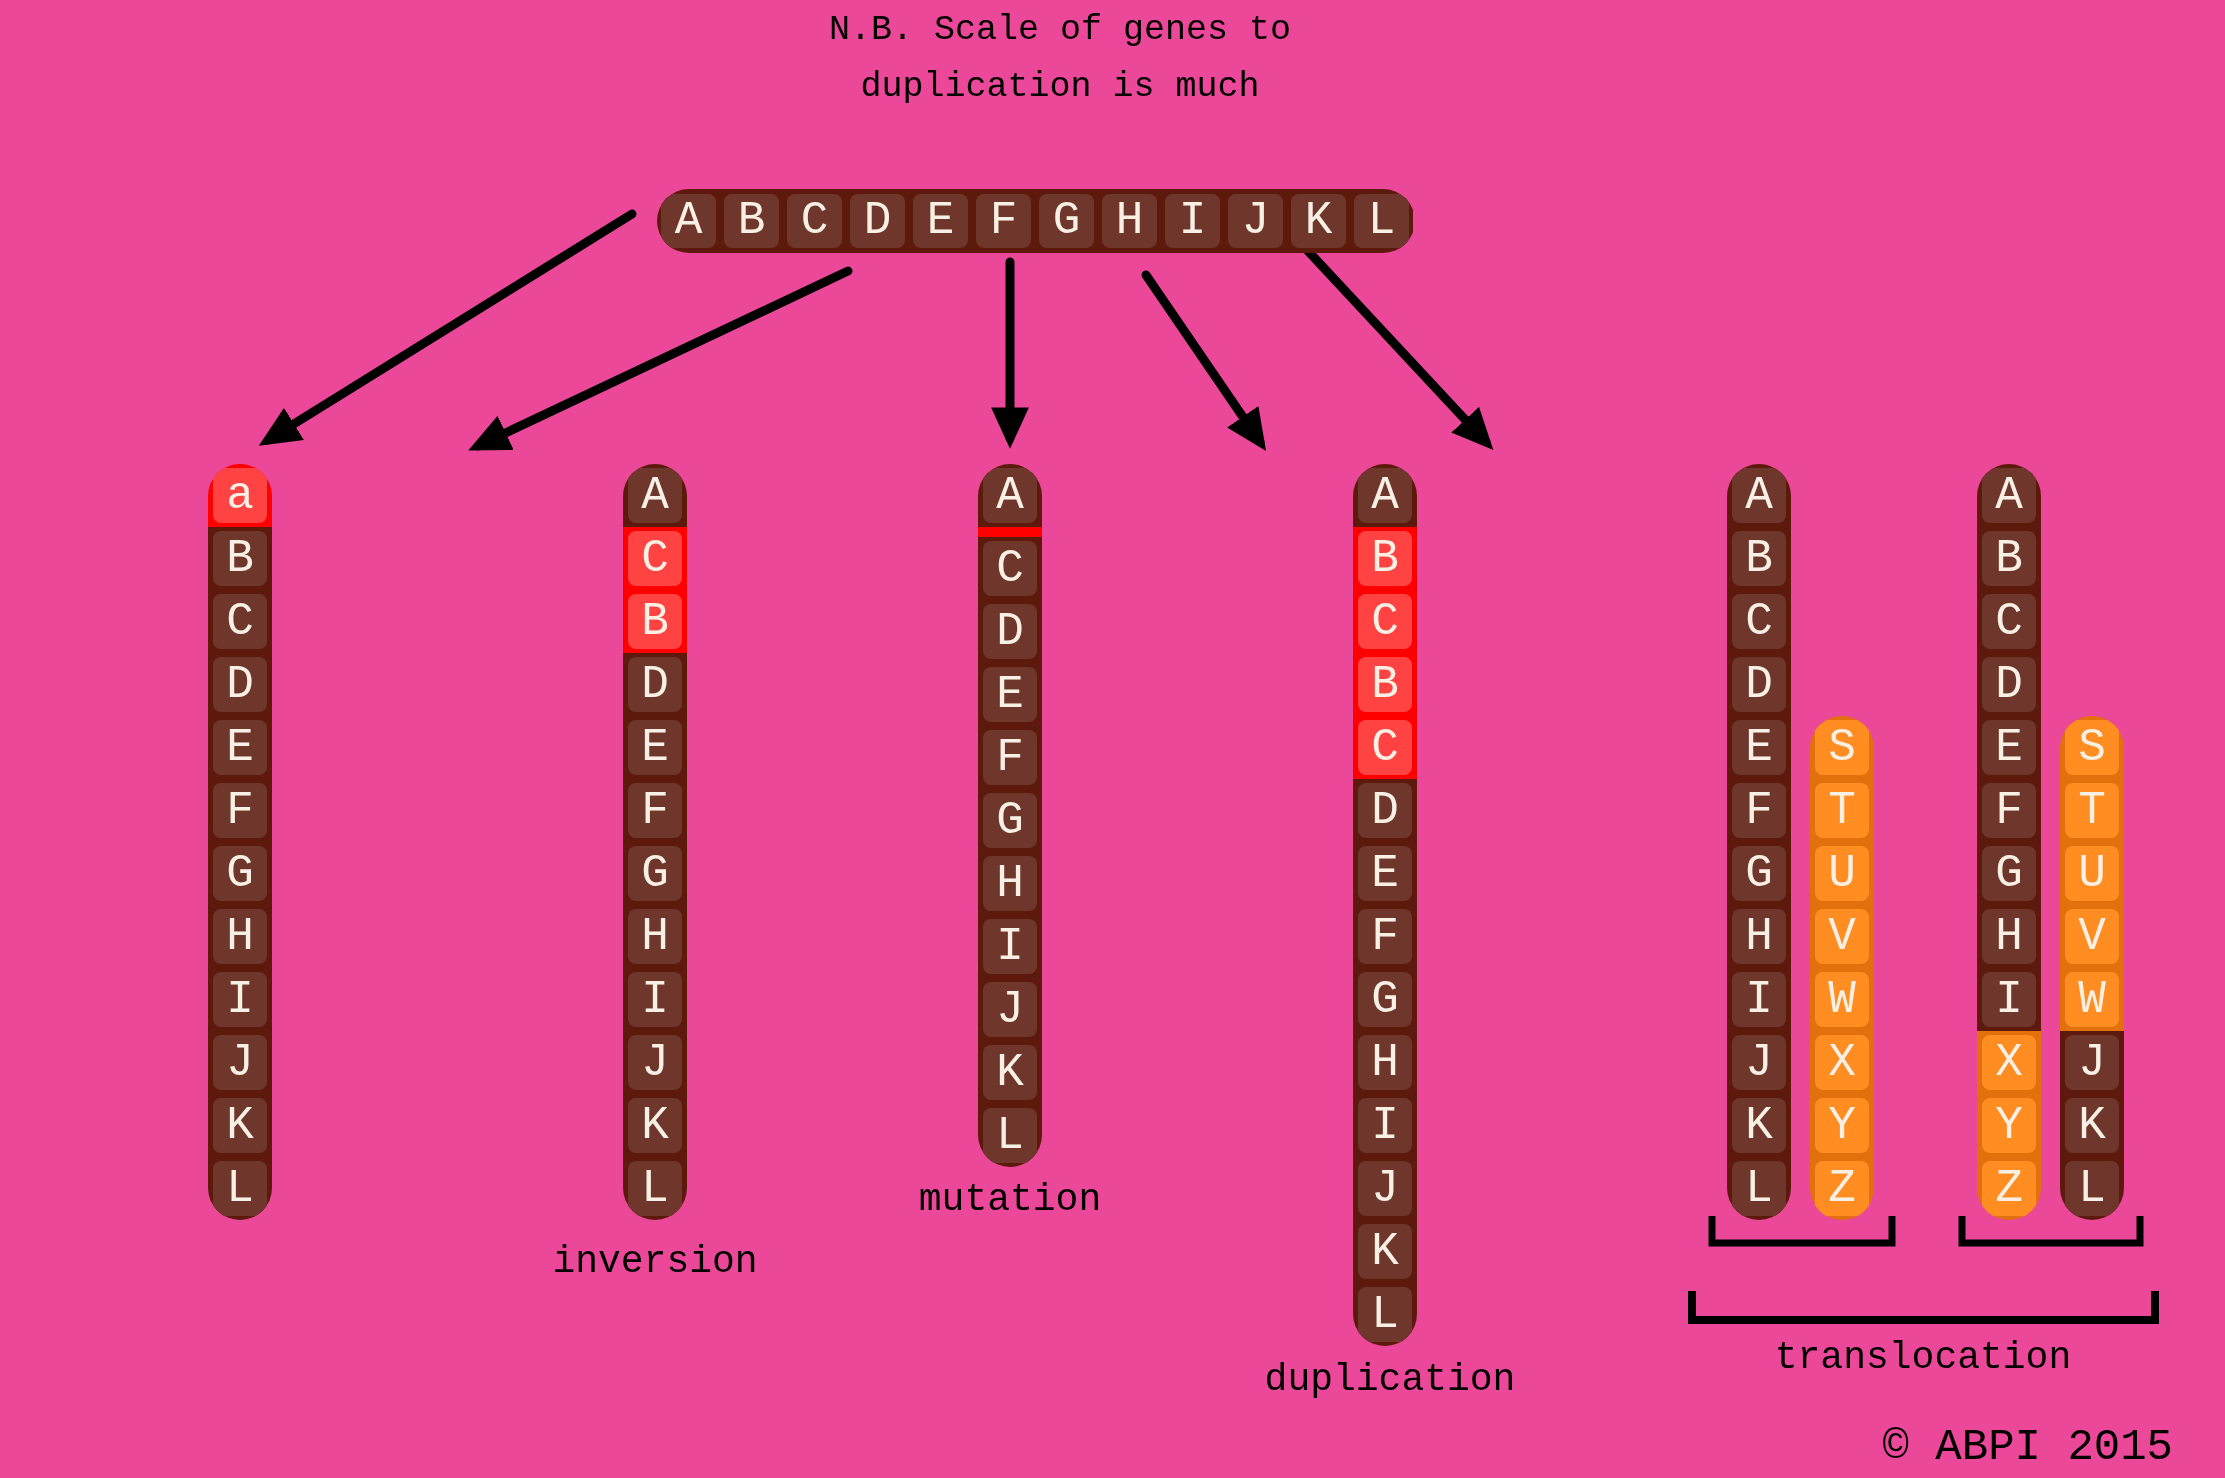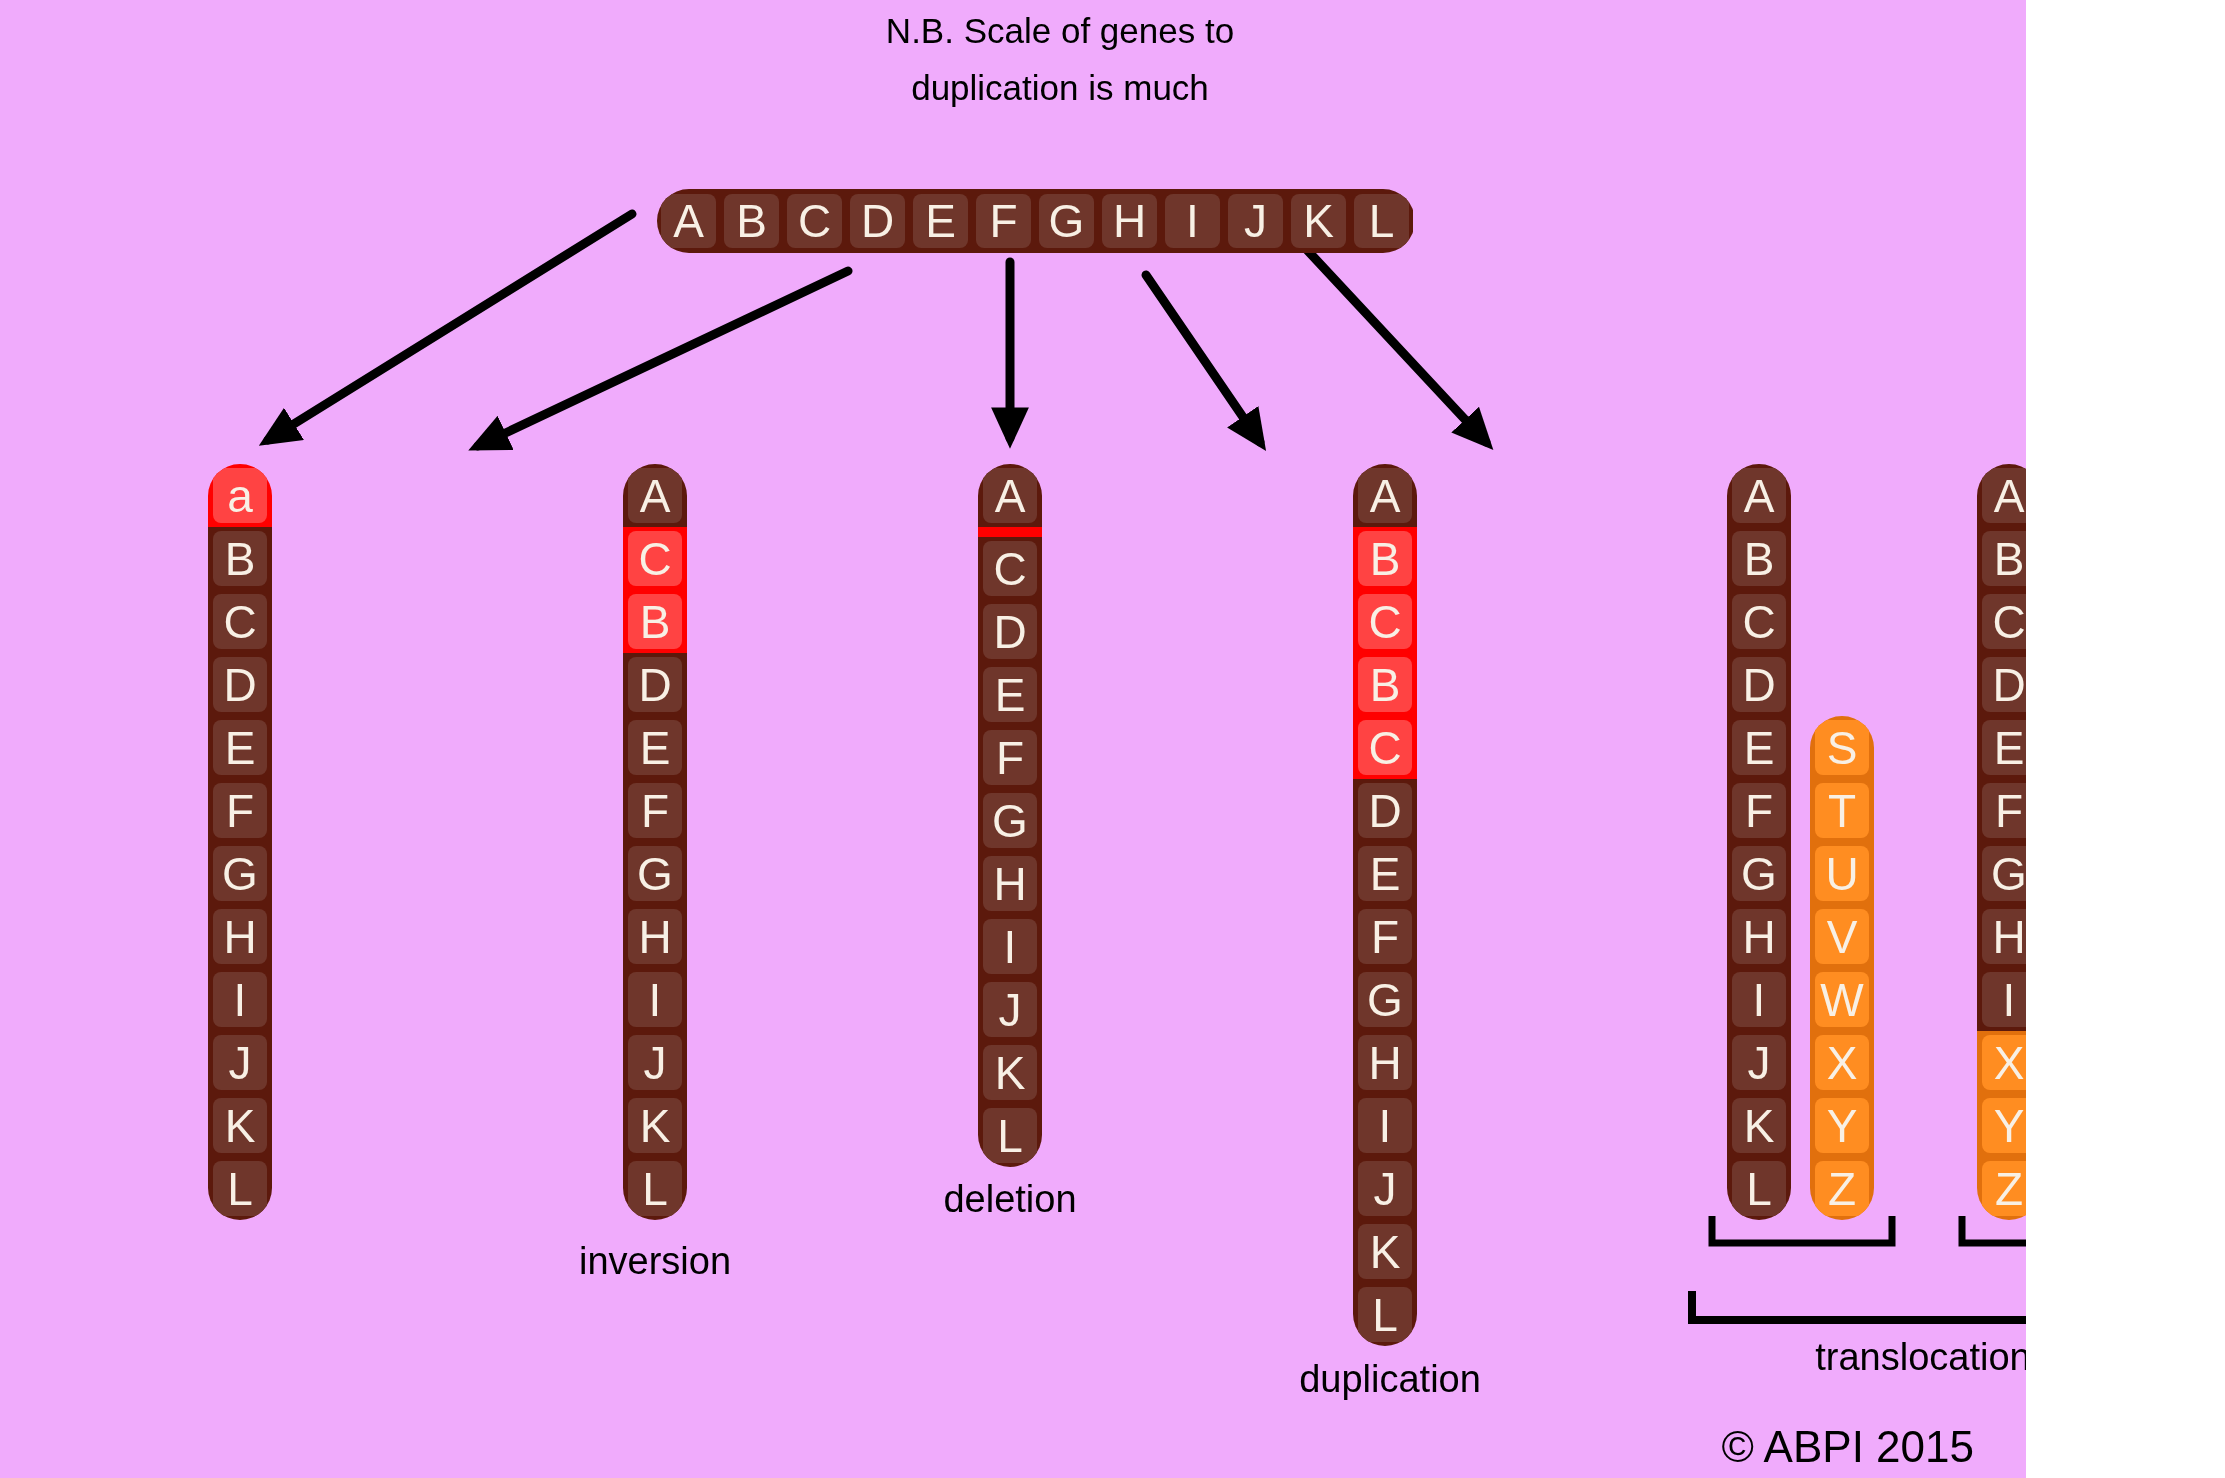--- a/index.html
+++ b/index.html
@@ -1,20 +1,20 @@
 <!DOCTYPE html>
 <html style="--dark-band: #5C190C; --dark-fill: #6F362B; --red-band: #FF0000; --red-fill: #FF4343; --orange-band: #E1700D; --orange-fill: #FF8D21; --letter: #F8F0E5;"><head>
 <meta charset="utf-8">
 <style>
   html,body{margin:0;padding:0;background:#ffffff;}
   #stage{
     position:relative;
-    width:2026px;height:1478px;
-    background:#f0abfc;
-    font-family:Liberation Sans, sans-serif;
+    width:2225px;height:1478px;
+    background:#ec4899;
+    font-family:Liberation Mono, monospace;
     overflow:hidden;
   }
   .title{
     position:absolute;
     text-align:center;
     font-size:35px;
     line-height:57px;
     color:#000;
   }
   .chromosome{
@@ -414,19 +414,19 @@
       </div>
       <div class="seg c-dark">
         <div class="fill">K</div>
       </div>
       <div class="seg c-dark">
         <div class="fill">L</div>
       </div>
     </div>
 
   <div class="label" style="left:455px;top:1240px;width:400px;">inversion</div>
-  <div class="label" style="left:810px;top:1178px;width:400px;">deletion</div>
+  <div class="label" style="left:810px;top:1178px;width:400px;">mutation</div>
   <div class="label" style="left:1190px;top:1358px;width:400px;">duplication</div>
   <div class="label" style="left:1723px;top:1336px;width:400px;">translocation</div>
 
   <div class="copyright" style="right:52px;top:1422px;">© ABPI 2015</div>
 
 </div>
 
 </body></html>

